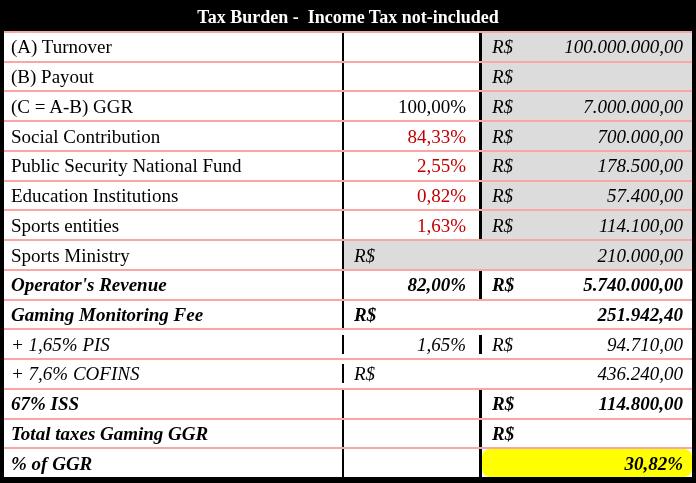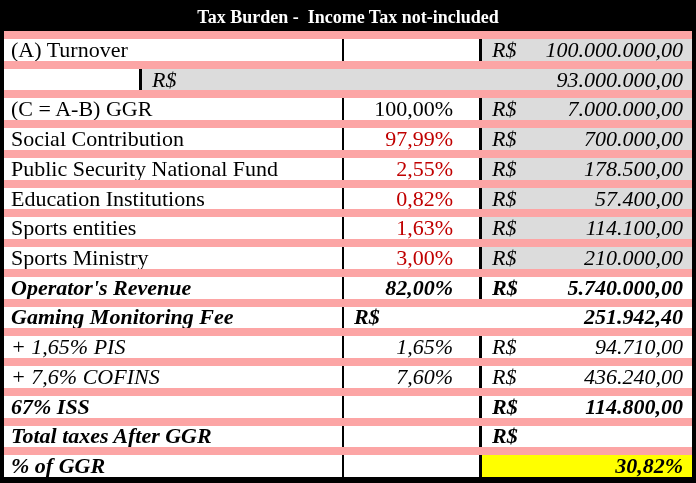--- a/index.html
+++ b/index.html
@@ -23,92 +23,92 @@
     font-weight: bold;
     font-size: 18px;
     display: flex;
     align-items: center;
     justify-content: center;
     white-space: pre;
   }
   .row {
     flex: 1 1 auto;
     display: flex;
-    border-top: 8px solid #fca5a5;
-    font-size: 22px;
+    border-top: 2px solid #fca5a5;
+    font-size: 19px;
     line-height: 1;
     min-height: 0;
   }
   .cell {
     display: flex;
     align-items: center;
     box-sizing: border-box;
     overflow: hidden;
   }
   .c-label {
     width: 340px;
     flex: 0 0 340px;
     padding-left: 7px;
     border-right: 2px solid #000;
   }
   .c-pct {
     width: 138px;
     flex: 0 0 138px;
     justify-content: flex-end;
-    padding-right: 26px;
+    padding-right: 13px;
     border-right: 3px solid #000;
   }
   .c-val {
     flex: 1 1 auto;
     justify-content: space-between;
     padding: 0 9px 0 10px;
   }
   
   .gray .c-val { background: #dcdcdc; font-style: italic; }
-  .italic      { font-style: italic; }
+  .italic      { font-style: italic; align-items: center; }
   .bold        { font-weight: bold; font-style: italic; }
   .red .c-pct  { color: #c00000; }
-  .yellow .c-val { background: #ffff00; justify-content: flex-end; }
+  .yellow .c-val { background: #ffff00; justify-content: flex-end; border-radius: 8px; }
 </style>
 </head>
 <body>
 
 <div class="sheet">
 
   <div class="header">Tax Burden -  Income Tax not-included</div>
 
   <div class="row gray">
     <div class="cell c-label">(A) Turnover</div>
     <div class="cell c-pct"></div>
     <div class="cell c-val">
       <span>R$</span>
       <span>100.000.000,00</span>
     </div>
   </div>
 
   <div class="row gray">
-    <div class="cell c-pct"></div>
-    <div class="cell c-val">
-      <span>R$</span>
-      <span>93.000.000,00</span>
+    <div class="cell c-label">(B) Payout</div>
+    <div class="cell c-pct"></div>
+    <div class="cell c-val">
+      <span>R$</span>
     </div>
   </div>
 
   <div class="row gray">
     <div class="cell c-label">(C = A-B) GGR</div>
     <div class="cell c-pct">100,00%</div>
     <div class="cell c-val">
       <span>R$</span>
       <span>7.000.000,00</span>
     </div>
   </div>
 
   <div class="row gray red">
     <div class="cell c-label">Social Contribution</div>
-    <div class="cell c-pct">97,99%</div>
+    <div class="cell c-pct">84,33%</div>
     <div class="cell c-val">
       <span>R$</span>
       <span>700.000,00</span>
     </div>
   </div>
 
   <div class="row gray red">
     <div class="cell c-label">Public Security National Fund</div>
     <div class="cell c-pct">2,55%</div>
     <div class="cell c-val">
@@ -130,21 +130,20 @@
     <div class="cell c-label">Sports entities</div>
     <div class="cell c-pct">1,63%</div>
     <div class="cell c-val">
       <span>R$</span>
       <span>114.100,00</span>
     </div>
   </div>
 
   <div class="row gray red">
     <div class="cell c-label">Sports Ministry</div>
-    <div class="cell c-pct">3,00%</div>
     <div class="cell c-val">
       <span>R$</span>
       <span>210.000,00</span>
     </div>
   </div>
 
   <div class="row bold">
     <div class="cell c-label">Operator's Revenue</div>
     <div class="cell c-pct">82,00%</div>
     <div class="cell c-val">
@@ -165,38 +164,37 @@
     <div class="cell c-label">+ 1,65% PIS</div>
     <div class="cell c-pct">1,65%</div>
     <div class="cell c-val">
       <span>R$</span>
       <span>94.710,00</span>
     </div>
   </div>
 
   <div class="row italic">
     <div class="cell c-label">+ 7,6% COFINS</div>
-    <div class="cell c-pct">7,60%</div>
     <div class="cell c-val">
       <span>R$</span>
       <span>436.240,00</span>
     </div>
   </div>
 
   <div class="row bold">
     <div class="cell c-label">67% ISS</div>
     <div class="cell c-pct"></div>
     <div class="cell c-val">
       <span>R$</span>
       <span>114.800,00</span>
     </div>
   </div>
 
   <div class="row bold">
-    <div class="cell c-label">Total taxes After GGR</div>
+    <div class="cell c-label">Total taxes Gaming GGR</div>
     <div class="cell c-pct"></div>
     <div class="cell c-val">
       <span>R$</span>
     </div>
   </div>
 
   <div class="row bold yellow">
     <div class="cell c-label">% of GGR</div>
     <div class="cell c-pct"></div>
     <div class="cell c-val">

